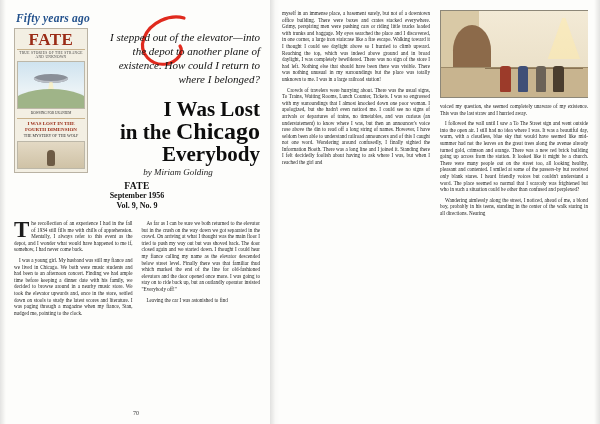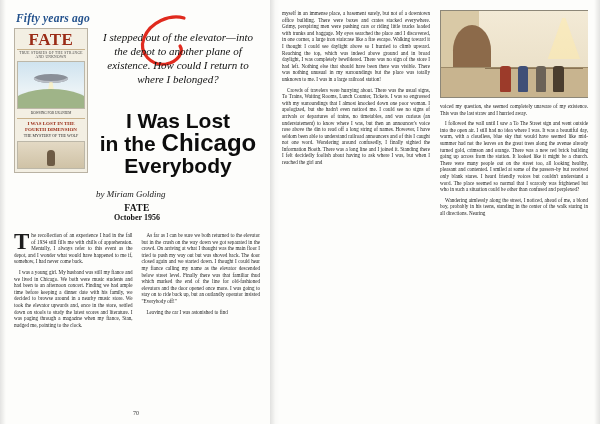--- a/index.html
+++ b/index.html
@@ -190,48 +190,48 @@
   .deck-wrap {
     flex: 1 1 auto;
     position: relative;
     padding-top: 2px;
   }
   .deck {
     font-style: italic;
     font-size: 11px;
     line-height: 14px;
     color: #111;
-    text-align: center;
+    text-align: right;
     position: relative;
     z-index: 2;
   }
   .red-scrawl {
     position: absolute;
     left: 26px;
     top: -16px;
     z-index: 1;
     pointer-events: none;
   }
   .headline {
-    margin-top: 24px;
-    text-align: center;
-    font-family: Liberation Sans, sans-serif;
+    margin-top: 12px;
+    text-align: right;
+    font-family: Liberation Serif, serif;
     font-weight: bold;
     line-height: 22px;
     color: #0d0d0d;
   }
   .headline .l1 { font-size: 21px; display: block; }
   .headline .l2 { font-size: 21px; display: block; }
   .headline .l2 b { font-size: 24px; }
   .headline .l3 { font-size: 21px; display: block; }
   .byline {
-    text-align: left;
+    text-align: center;
     font-style: italic;
     font-size: 9px;
-    margin-top: 12px;
+    margin-top: 2px;
     color: #222;
   }
 
   
   .cols-2 {
     margin-top: 9px;
     column-count: 2;
     column-gap: 9px;
     font-size: 5.1px;
     line-height: 6.6px;
@@ -360,21 +360,22 @@
           <span class="l1">I Was Lost</span>
           <span class="l2"><span>in the </span><b>Chicago</b></span>
           <span class="l3">Everybody</span>
         </div>
         <div class="byline">by Miriam Golding</div>
       </div>
     </div>
 
     <div class="issue-line">
       <div class="t">FATE</div>
-      <div>October 1956</div>
+      <div>September 1956</div>
+      <div>Vol. 9, No. 9</div>
     </div>
 
     <div class="cols-2">
       <p><span class="dropcap">T</span><span>he recollection of an experience I had in the fall of 1934 still fills me with chills of apprehension. Mentally, I always refer to this event as the depot, and I wonder what would have happened to me if, somehow, I had never come back.</span></p>
       <p>I was a young girl. My husband was still my fiance and we lived in Chicago. We both were music students and had been to an afternoon concert. Finding we had ample time before keeping a dinner date with his family, we decided to browse around in a nearby music store. We took the elevator upwards and, once in the store, settled down on stools to study the latest scores and literature. I was paging through a magazine when my fiance, Stan, nudged me, pointing to the clock.</p>
       <p>As far as I can be sure we both returned to the elevator but in the crush on the way down we got separated in the crowd. On arriving at what I thought was the main floor I tried to push my way out but was shoved back. The door closed again and we started down. I thought I could hear my fiance calling my name as the elevator descended below street level. Finally there was that familiar thud which marked the end of the line for old-fashioned elevators and the door opened once more. I was going to stay on to ride back up, but an outlandly operator insisted "Everybody off!"</p>
       <p>Leaving the car I was astonished to find</p>
     </div>
 
     <div class="folio">70</div>

